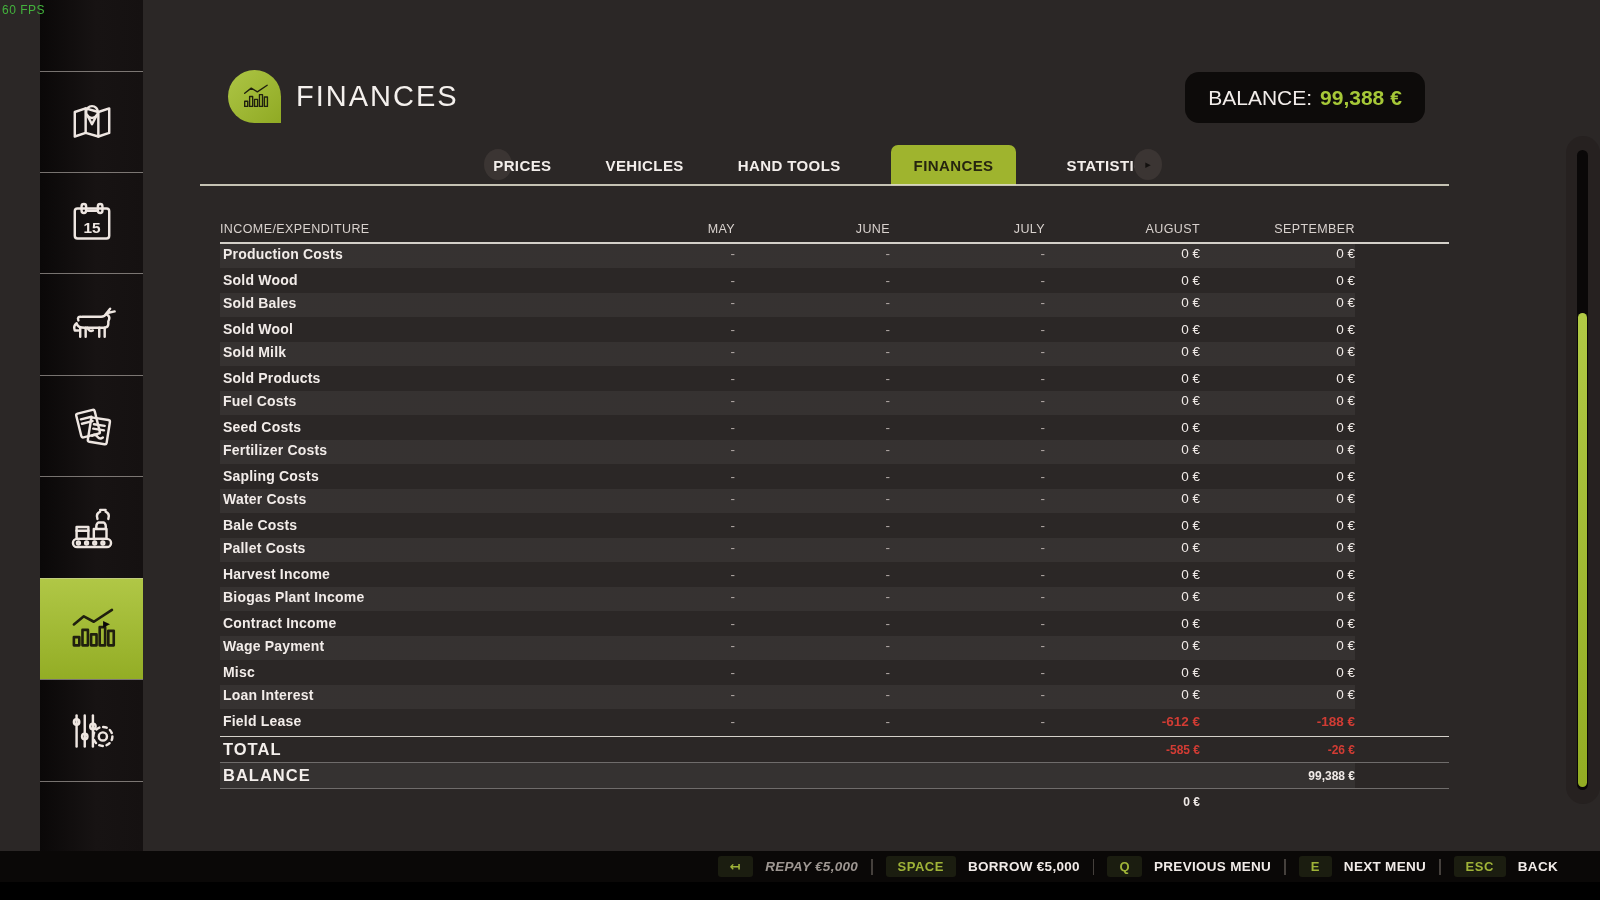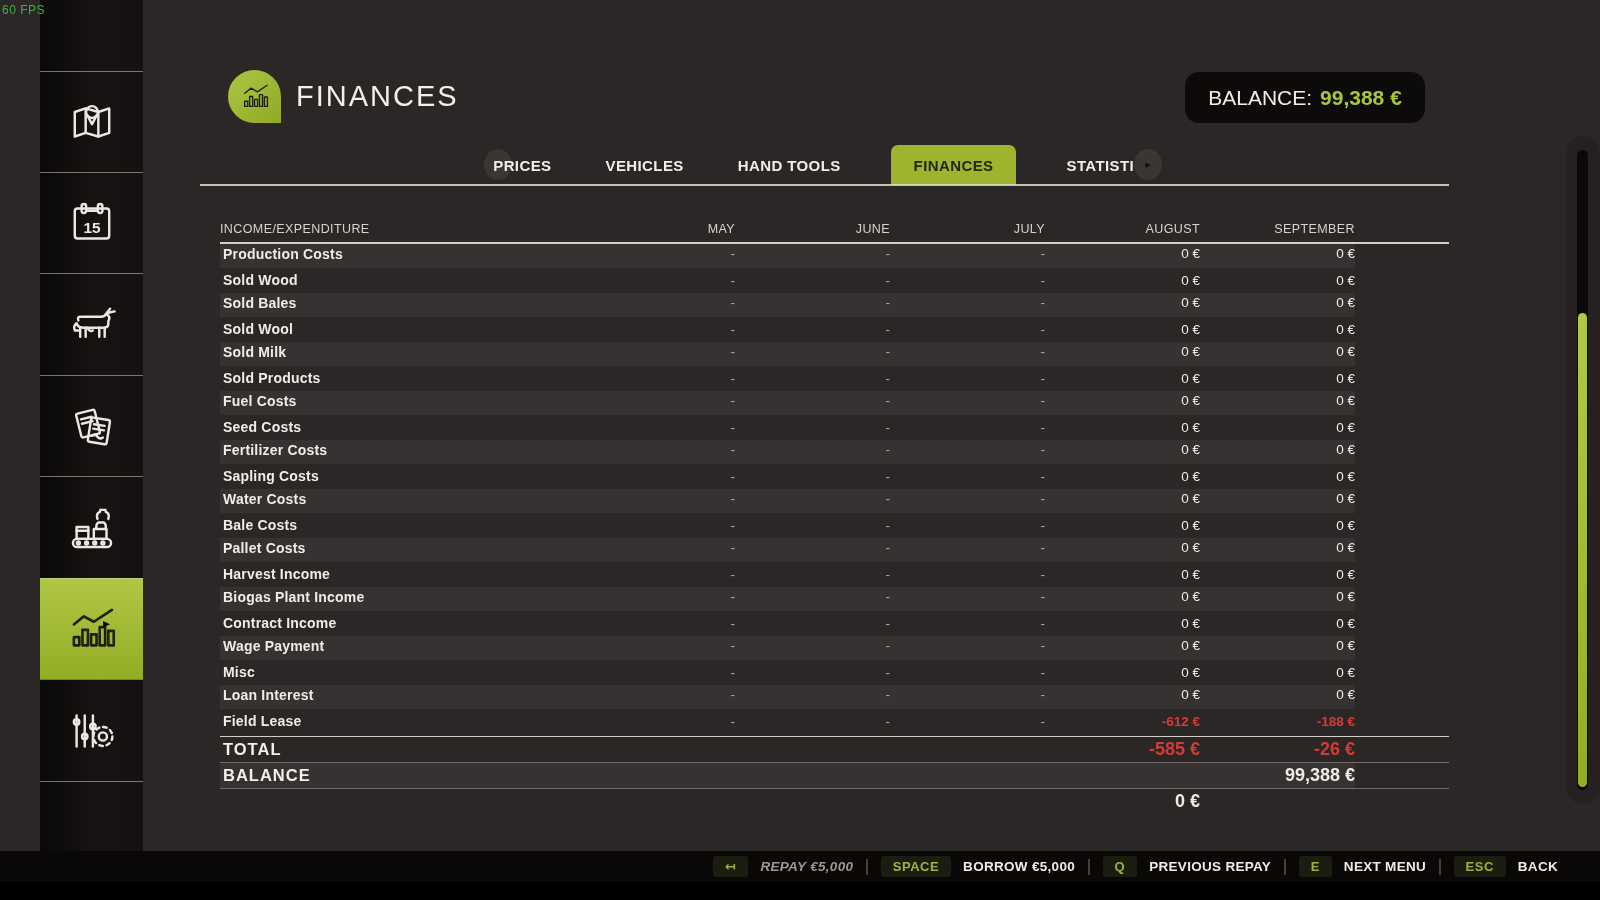--- a/index.html
+++ b/index.html
@@ -64,21 +64,21 @@
   .rows .trow { position:relative; }
   .rows .trow.striped { background:linear-gradient(90deg,rgba(255,255,255,.05),rgba(255,255,255,.05)); }
   .cell.label { font-size:14px; font-weight:600; color:#f2ece9; padding-left:3px; letter-spacing:.2px; }
   .cell.num { text-align:right; font-size:13.5px; color:#f0eae7; }
   .cell.num.dash { color:#b3aba7; }
   .cell.num.neg { color:#d23c34; font-weight:600; }
   .total-rule { width:1229px; height:1.5px; background:rgba(242,238,230,.85); margin-top:2px; }
   .thin-rule { width:1229px; height:1px; background:rgba(255,255,255,.32); }
   .srow { height:25px; width:1135px; }
   .srow .cell.label { font-size:16.5px; font-weight:bold; letter-spacing:1px; color:#f4efec; }
-  .srow .cell.num { font-size:18px; font-weight:bold; }
+  .srow .cell.num { font-size:12px; font-weight:bold; }
   .srow.balance-row { background:rgba(255,255,255,.05); }
   .srow .cell.num.neg { color:#d23c34; }
 
   
   .scroll-strip { position:absolute; left:1566px; top:136px; width:34px; height:668px; background:#262120;
                   border-radius:17px; }
   .scroll-track { position:absolute; left:1577px; top:150px; width:11px; height:640px; background:#0a0808;
                   border-radius:6px; }
   .scroll-thumb { position:absolute; left:1px; top:163px; width:9px; height:474px;
                   background:linear-gradient(180deg,#b1ca45,#93ad23); border-radius:5px; }
@@ -438,21 +438,21 @@
         <span class="hlabel">REPAY €5,000</span>
       </div>
       <div class="hint-sep"></div>
       <div class="hint">
         <span class="key">SPACE</span>
         <span class="hlabel">BORROW €5,000</span>
       </div>
       <div class="hint-sep"></div>
       <div class="hint">
         <span class="key">Q</span>
-        <span class="hlabel">PREVIOUS REPAY</span>
+        <span class="hlabel">PREVIOUS MENU</span>
       </div>
       <div class="hint-sep"></div>
       <div class="hint">
         <span class="key">E</span>
         <span class="hlabel">NEXT MENU</span>
       </div>
       <div class="hint-sep"></div>
       <div class="hint">
         <span class="key">ESC</span>
         <span class="hlabel">BACK</span>

